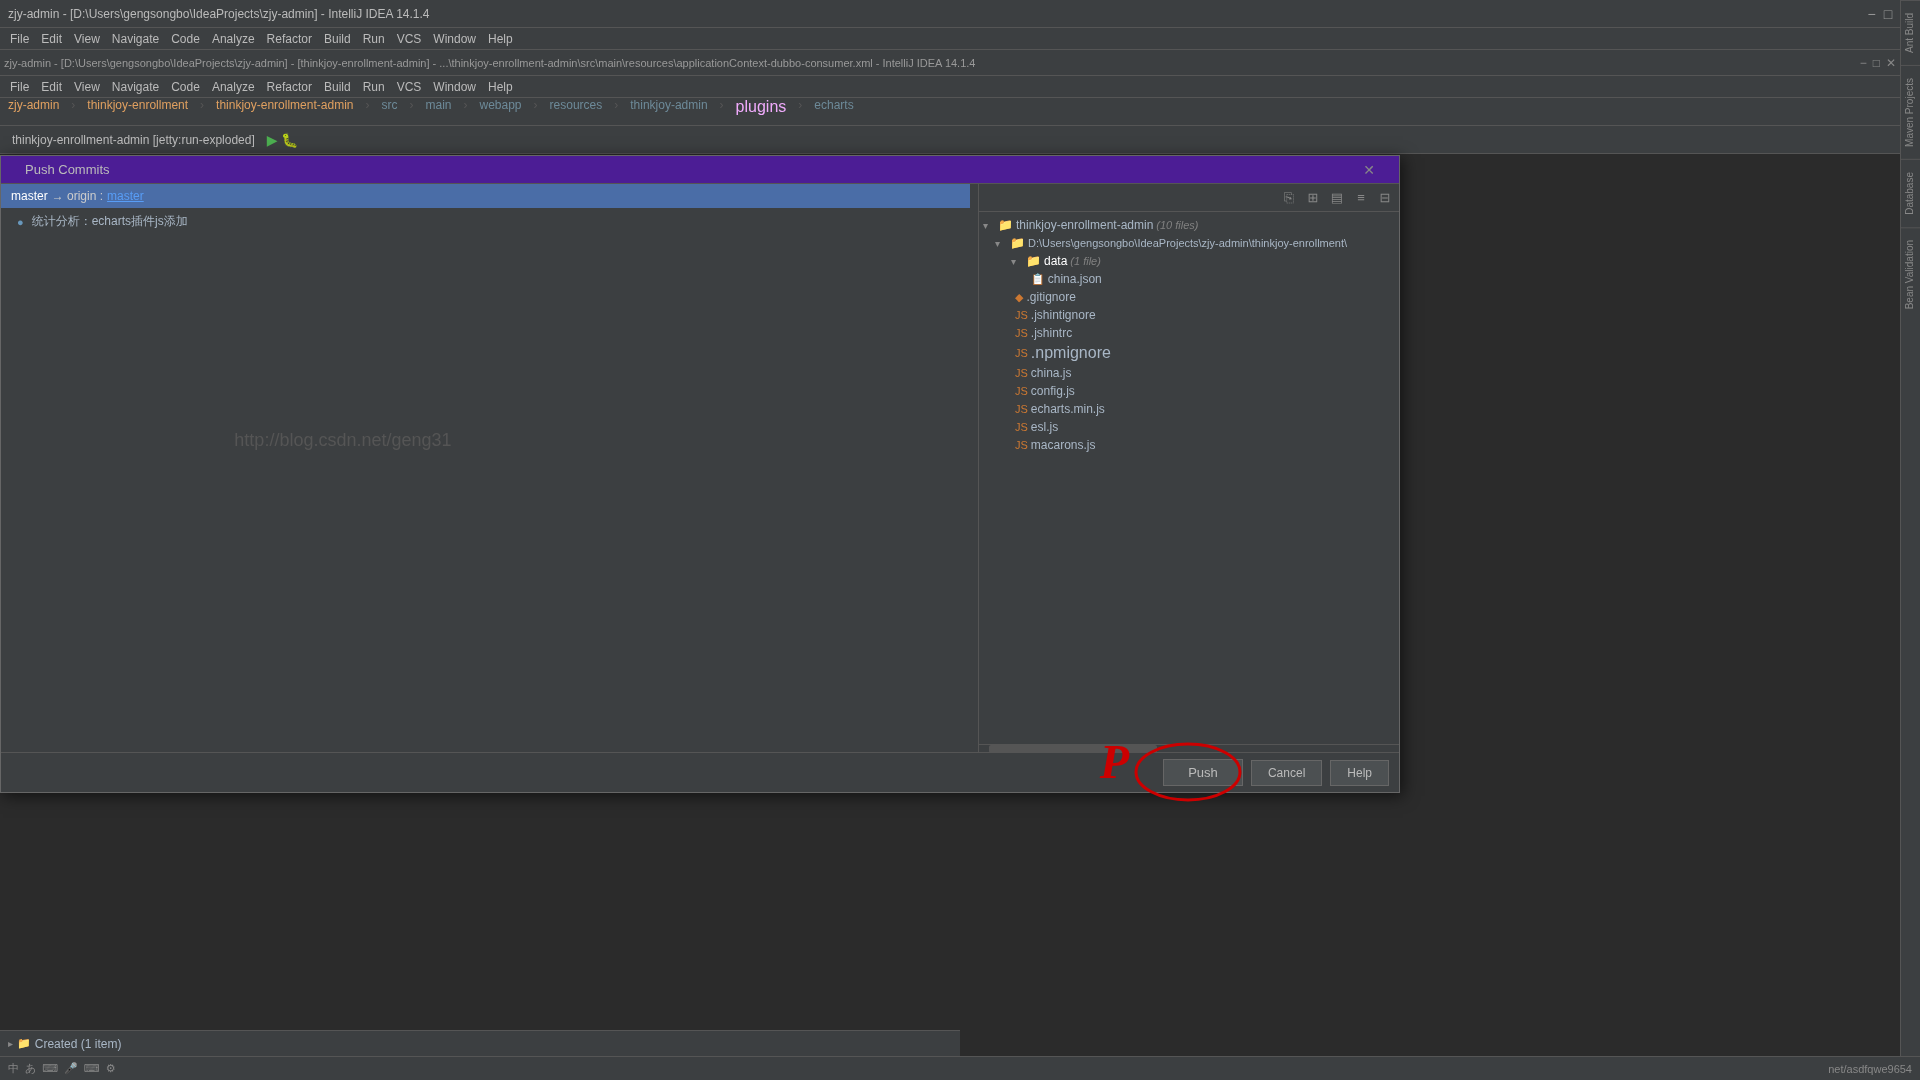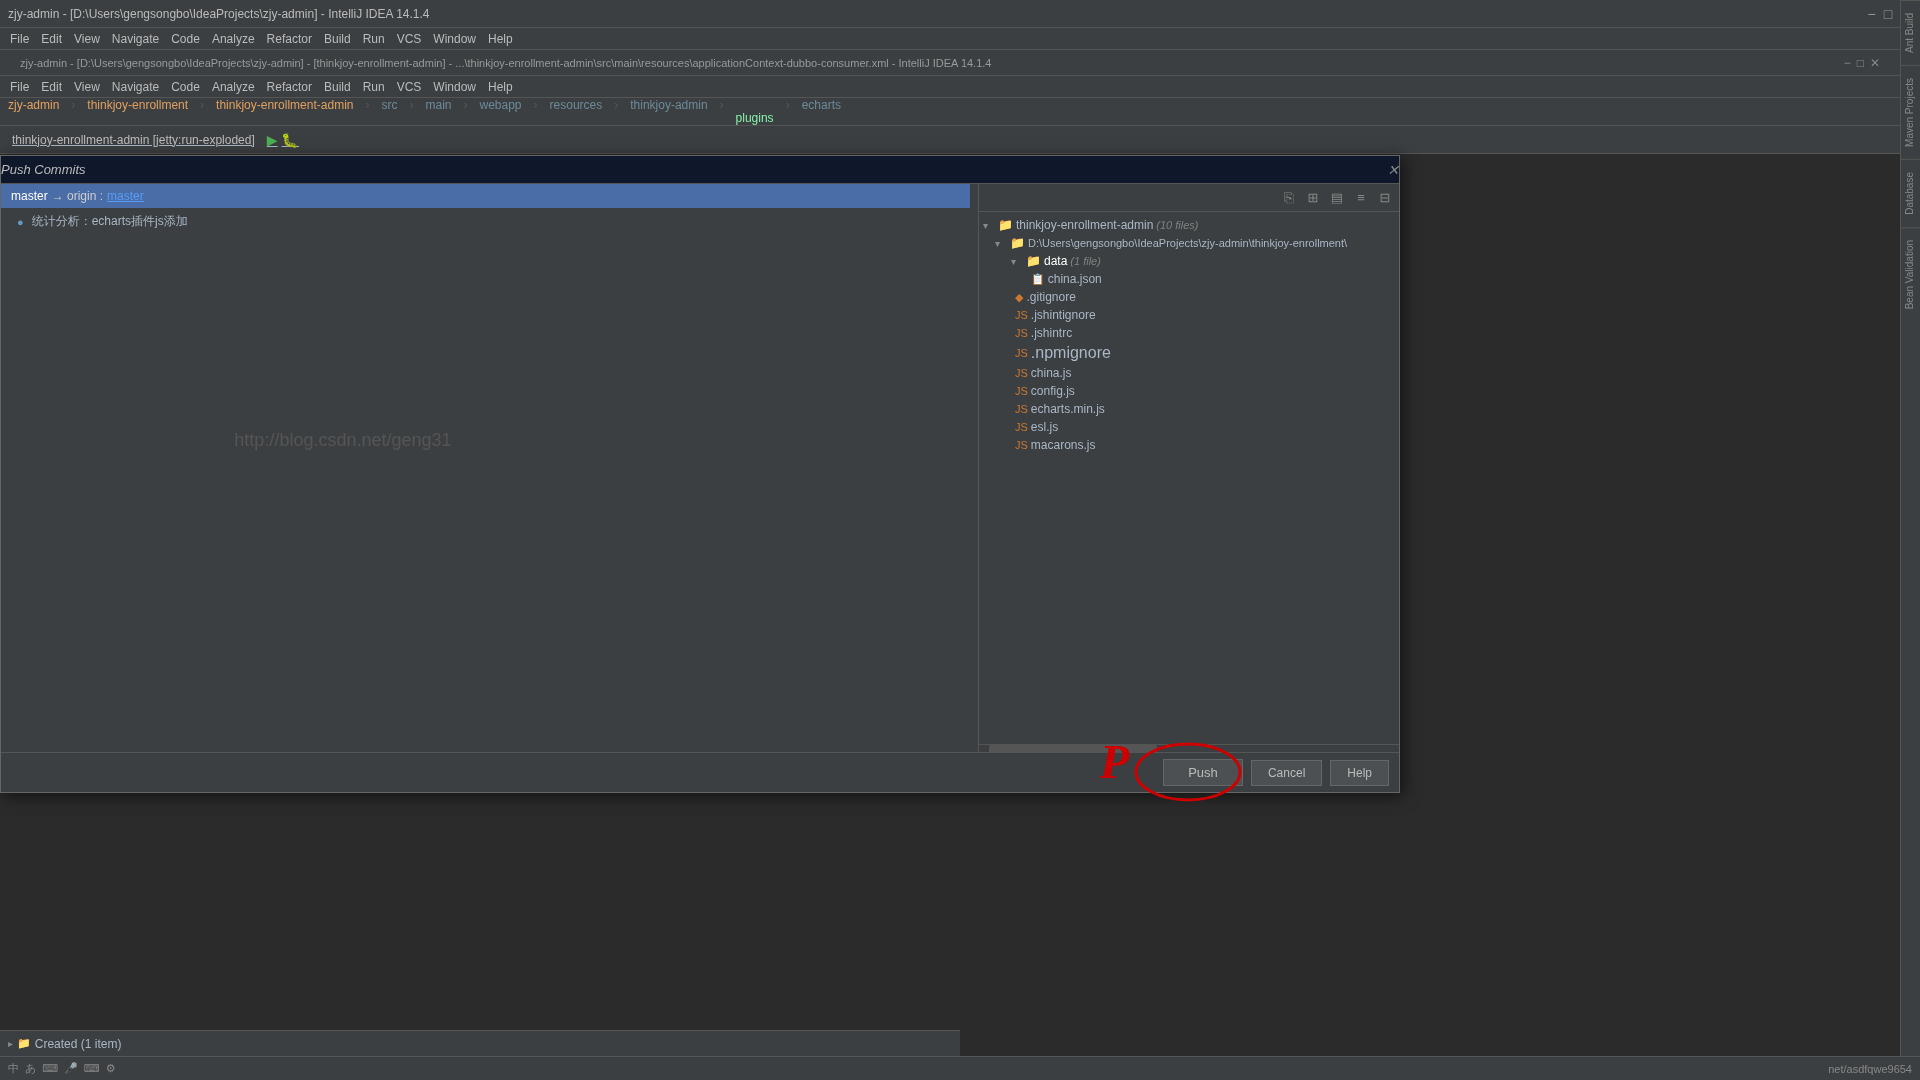--- a/index.html
+++ b/index.html
@@ -34,21 +34,21 @@
   <span style="padding:2px 6px;font-size:12px;color:#bbb;cursor:pointer;">Code</span>
   <span style="padding:2px 6px;font-size:12px;color:#bbb;cursor:pointer;">Analyze</span>
   <span style="padding:2px 6px;font-size:12px;color:#bbb;cursor:pointer;">Refactor</span>
   <span style="padding:2px 6px;font-size:12px;color:#bbb;cursor:pointer;">Build</span>
   <span style="padding:2px 6px;font-size:12px;color:#bbb;cursor:pointer;">Run</span>
   <span style="padding:2px 6px;font-size:12px;color:#bbb;cursor:pointer;">VCS</span>
   <span style="padding:2px 6px;font-size:12px;color:#bbb;cursor:pointer;">Window</span>
   <span style="padding:2px 6px;font-size:12px;color:#bbb;cursor:pointer;">Help</span>
 </div>
 
-<div style="position:absolute;top:50px;left:0;right:20px;height:26px;background:#3c3f41;display:flex;align-items:center;justify-content:space-between;padding:0 20px;border-bottom:1px solid #555;z-index:9;">
+<div style="position:absolute;top:50px;left:0;right:20px;height:26px;background:#3c3f41;display:flex;align-items:center;justify-content:space-between;padding:0 4px;border-bottom:1px solid #555;z-index:9;">
   <span style="font-size:11px;color:#999;">zjy-admin - [D:\Users\gengsongbo\IdeaProjects\zjy-admin] - [thinkjoy-enrollment-admin] - ...\thinkjoy-enrollment-admin\src\main\resources\applicationContext-dubbo-consumer.xml - IntelliJ IDEA 14.1.4</span>
   <div style="display:flex;gap:6px;">
     <span style="cursor:pointer;color:#888;font-size:12px;">−</span>
     <span style="cursor:pointer;color:#888;font-size:12px;">□</span>
     <span style="cursor:pointer;color:#888;font-size:12px;">✕</span>
   </div>
 </div>
 
 <div style="position:absolute;top:76px;left:0;right:20px;height:22px;background:#3c3f41;display:flex;align-items:center;padding:0 4px;border-bottom:1px solid #555;z-index:9;">
   <span style="padding:2px 6px;font-size:12px;color:#bbb;cursor:pointer;">File</span>
@@ -75,41 +75,41 @@
   <span style="font-size:12px;color:#6d8a99;cursor:pointer;">src</span>
   <span style="color:#555;">›</span>
   <span style="font-size:12px;color:#6d8a99;cursor:pointer;">main</span>
   <span style="color:#555;">›</span>
   <span style="font-size:12px;color:#6d8a99;cursor:pointer;">webapp</span>
   <span style="color:#555;">›</span>
   <span style="font-size:12px;color:#6d8a99;cursor:pointer;">resources</span>
   <span style="color:#555;">›</span>
   <span style="font-size:12px;color:#6d8a99;cursor:pointer;">thinkjoy-admin</span>
   <span style="color:#555;">›</span>
-  <span style="font-size:12px;color:#86efac;cursor:pointer;margin-top:13px;">plugins</span>
+  <span style="font-size:16px;color:#f0abfc;cursor:pointer;">plugins</span>
   <span style="color:#555;">›</span>
   <span style="font-size:12px;color:#6d8a99;cursor:pointer;">echarts</span>
 </div>
 
-<div style="position:absolute;top:126px;left:0;right:20px;height:28px;background:#3c3f41;display:flex;align-items:center;padding:0 4px;border-bottom:1px solid #555;gap:4px;z-index:9;text-decoration:underline;">
+<div style="position:absolute;top:126px;left:0;right:20px;height:28px;background:#3c3f41;display:flex;align-items:center;padding:0 4px;border-bottom:1px solid #555;gap:4px;z-index:9;">
   <span style="font-size:12px;color:#bbb;padding:3px 8px;cursor:pointer;">thinkjoy-enrollment-admin [jetty:run-exploded]</span>
   <span style="color:#4CAF50;font-size:14px;cursor:pointer;">▶</span>
   <span style="color:#888;font-size:14px;cursor:pointer;">🐛</span>
 </div>
 
 <div style="position:absolute;top:0;right:0;width:20px;height:100%;background:#3c3f41;border-left:1px solid #555;display:flex;flex-direction:column;z-index:20;">
   <div style="writing-mode:vertical-rl;transform:rotate(180deg);padding:12px 3px;font-size:10px;color:#888;cursor:pointer;border-bottom:1px solid #555;">Ant Build</div>
   <div style="writing-mode:vertical-rl;transform:rotate(180deg);padding:12px 3px;font-size:10px;color:#888;cursor:pointer;border-bottom:1px solid #555;">Maven Projects</div>
   <div style="writing-mode:vertical-rl;transform:rotate(180deg);padding:12px 3px;font-size:10px;color:#888;cursor:pointer;border-bottom:1px solid #555;">Database</div>
   <div style="writing-mode:vertical-rl;transform:rotate(180deg);padding:12px 3px;font-size:10px;color:#888;cursor:pointer;border-bottom:1px solid #555;">Bean Validation</div>
 </div>
 
 <div style="position:absolute;top:155px;left:0;width:1400px;height:638px;background:#3c3f41;border:1px solid #666;box-shadow:3px 3px 15px rgba(0,0,0,0.6);display:flex;flex-direction:column;z-index:50;">
 
-  <div style="background:#0f172a;height:28px;display:flex;align-items:center;justify-content:space-between;padding:0 0;border-bottom:1px solid #555;font-style:italic;">
+  <div style="background:#4c1d95;height:28px;display:flex;align-items:center;justify-content:space-between;padding:0 24px;border-bottom:1px solid #555;">
     <span style="font-size:13px;color:#bbb;">Push Commits</span>
     <span style="cursor:pointer;color:#888;font-size:14px;">✕</span>
   </div>
 
   <div style="display:flex;flex:1;overflow:hidden;">
 
     <div style="flex:1;display:flex;flex-direction:column;border-right:1px solid #555;position:relative;">
 
       <div style="background:#4a6da7;padding:5px 10px;display:flex;align-items:center;cursor:pointer;">
         <span style="color:#fff;font-size:12px;">master</span>

